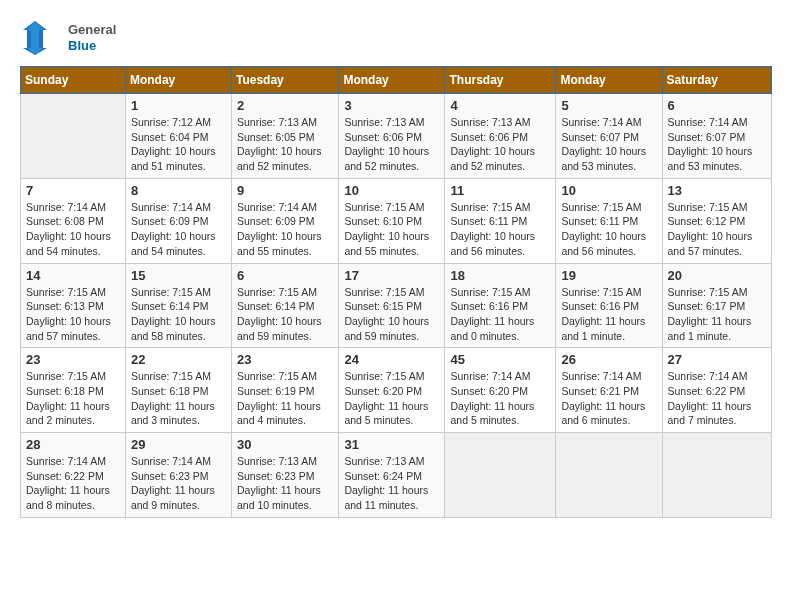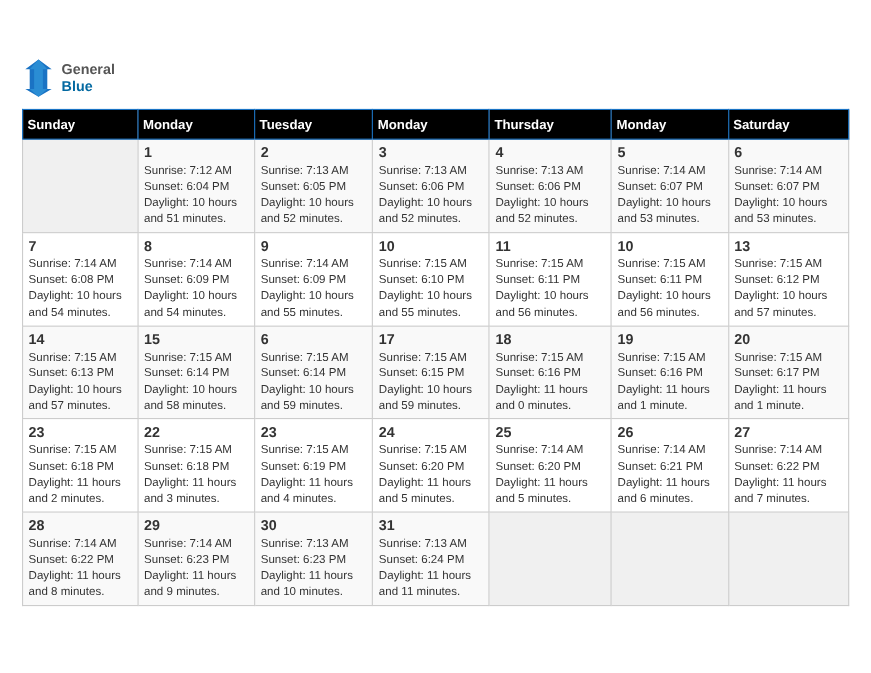--- a/index.html
+++ b/index.html
@@ -12,42 +12,41 @@
     }
     .header {
       display: flex;
       justify-content: space-between;
       align-items: flex-start;
       margin-bottom: 10px;
     }
     .logo {
       display: flex;
       align-items: center;
-      gap: 4px;
-      margin-top: 33px;
+      gap: 16px;
     }
     .title-block {
       text-align: right;
     }
     .month-title {
       font-size: 32px;
       font-weight: bold;
       color: #333;
     }
     .location {
       font-size: 15px;
       color: #555;
     }
     table {
       width: 100%;
       border-collapse: collapse;
       font-size: 11px;
     }
     thead tr {
-      background: #000000;
+      background: #a16207;
       color: #fff;
     }
     thead th {
       padding: 6px 4px;
       text-align: left;
       font-size: 12px;
       font-weight: bold;
       border: 1px solid #1a73c4;
     }
     tbody tr {
@@ -213,21 +212,21 @@
       </td>
         <td>
         <span class="day-number">23</span>
         <span class="day-info">Sunrise: 7:15 AM<br>Sunset: 6:19 PM<br>Daylight: 11 hours and 4 minutes.</span>
       </td>
         <td>
         <span class="day-number">24</span>
         <span class="day-info">Sunrise: 7:15 AM<br>Sunset: 6:20 PM<br>Daylight: 11 hours and 5 minutes.</span>
       </td>
         <td>
-        <span class="day-number">25</span>
+        <span class="day-number">45</span>
         <span class="day-info">Sunrise: 7:14 AM<br>Sunset: 6:20 PM<br>Daylight: 11 hours and 5 minutes.</span>
       </td>
         <td>
         <span class="day-number">26</span>
         <span class="day-info">Sunrise: 7:14 AM<br>Sunset: 6:21 PM<br>Daylight: 11 hours and 6 minutes.</span>
       </td>
         <td>
         <span class="day-number">27</span>
         <span class="day-info">Sunrise: 7:14 AM<br>Sunset: 6:22 PM<br>Daylight: 11 hours and 7 minutes.</span>
       </td>

